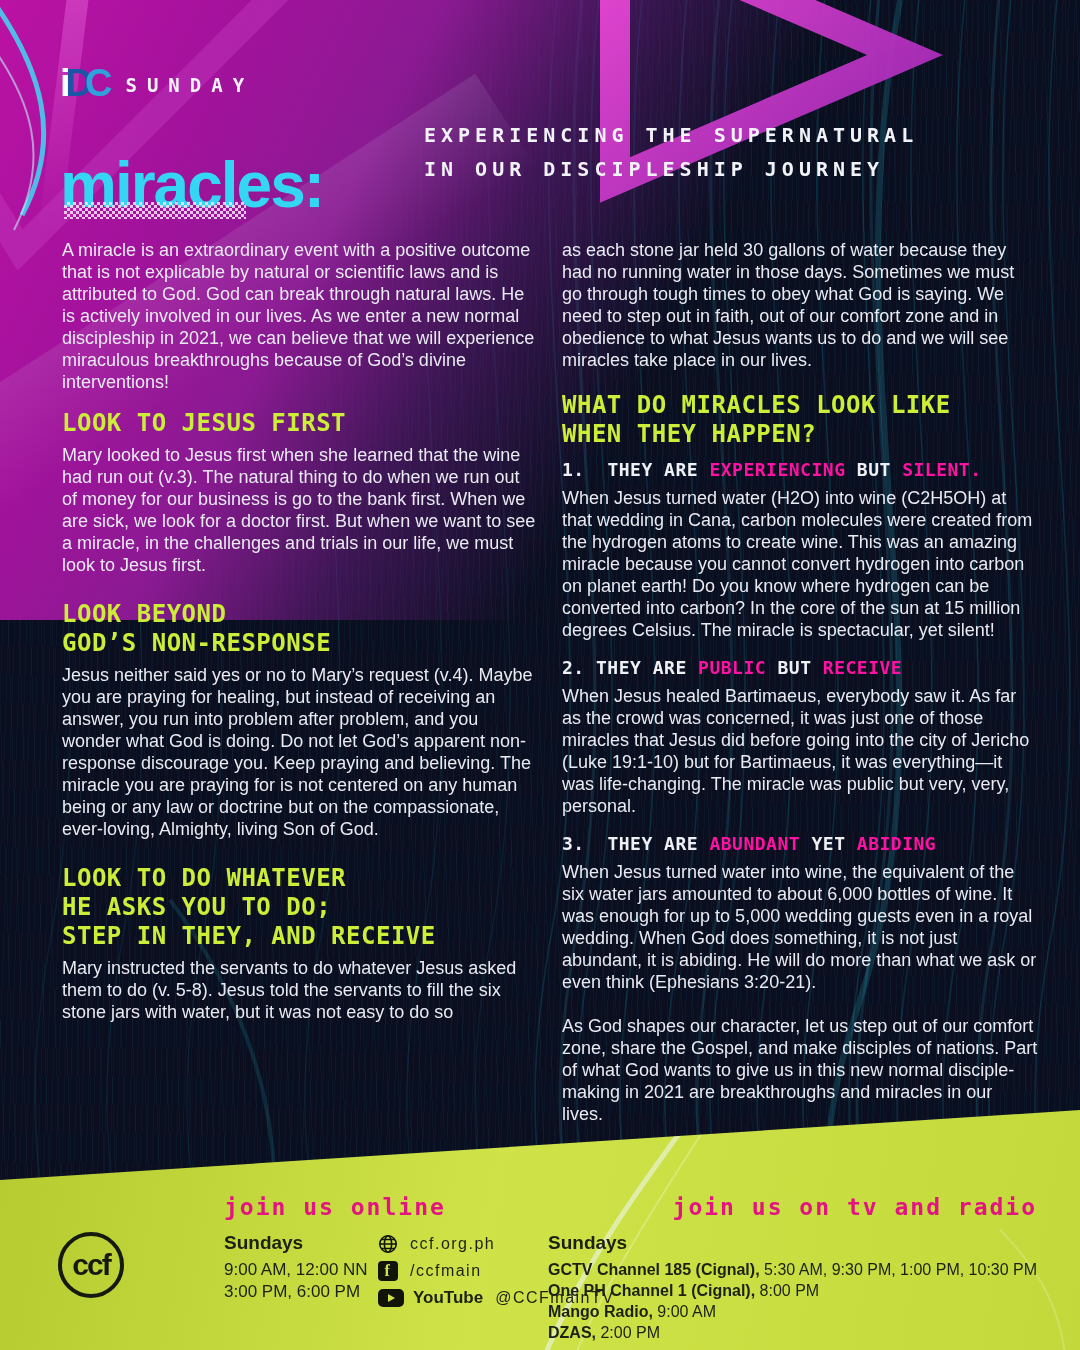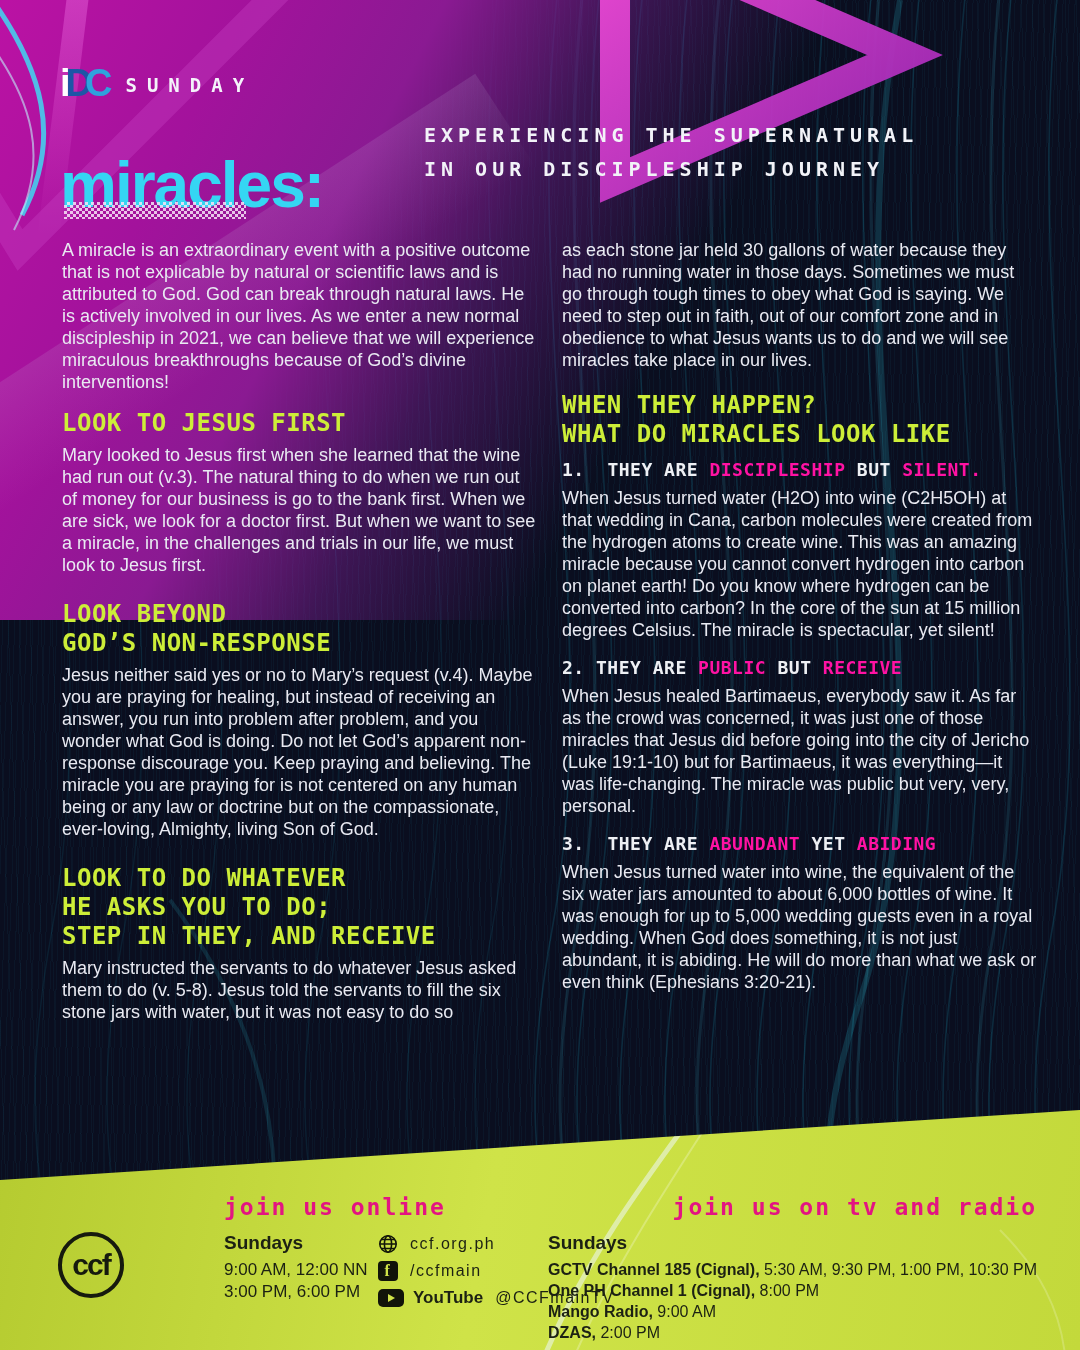--- a/index.html
+++ b/index.html
@@ -164,28 +164,28 @@
         <span class="line" data-name="heading-line">HE ASKS YOU TO DO;</span>
         <span class="line" data-name="heading-line">STEP IN THEY, AND RECEIVE</span>
       </h2>
       <p data-name="section-body-look-to-do">Mary instructed the servants to do whatever Jesus asked them to do (v. 5-8). Jesus told the servants to fill the six stone jars with water, but it was not easy to do so</p>
     </div>
 
     <div class="col right" data-name="right-column">
       <p data-name="continuation-paragraph">as each stone jar held 30 gallons of water because they had no running water in those days. Sometimes we must go through tough times to obey what God is saying. We need to step out in faith, out of our comfort zone and in obedience to what Jesus wants us to do and we will see miracles take place in our lives.</p>
 
       <h2 class="h-lime" style="margin-top:20px" data-name="question-heading">
+        <span class="line" data-name="heading-line">WHAT DO MIRACLES LOOK LIKE</span>
         <span class="line" data-name="heading-line">WHEN THEY HAPPEN?</span>
-        <span class="line" data-name="heading-line">WHAT DO MIRACLES LOOK LIKE</span>
       </h2>
 
       <h3 class="h-point" style="margin-top:10px" data-name="point-1-heading">
         <span data-name="point-number">1.</span>&nbsp;
         <span data-name="point-pre-text">THEY ARE</span>
-        <span class="hl" data-name="point-highlight-1">DISCIPLESHIP</span>
+        <span class="hl" data-name="point-highlight-1">EXPERIENCING</span>
         <span data-name="point-mid-text">BUT</span>
         <span class="hl" data-name="point-highlight-2">SILENT.</span>
       </h3>
       <p data-name="point-1-body">When Jesus turned water (H2O) into wine (C2H5OH) at that wedding in Cana, carbon molecules were created from the hydrogen atoms to create wine. This was an amazing miracle because you cannot convert hydrogen into carbon on planet earth! Do you know where hydrogen can be converted into carbon? In the core of the sun at 15 million degrees Celsius. The miracle is spectacular, yet silent!</p>
 
       <h3 class="h-point" data-name="point-2-heading">
         <span data-name="point-number">2.</span>
         <span data-name="point-pre-text">THEY ARE</span>
         <span class="hl" data-name="point-highlight-1">PUBLIC</span>
         <span data-name="point-mid-text">BUT</span>
@@ -195,20 +195,21 @@
 
       <h3 class="h-point" data-name="point-3-heading">
         <span data-name="point-number">3.</span>&nbsp;
         <span data-name="point-pre-text">THEY ARE</span>
         <span class="hl" data-name="point-highlight-1">ABUNDANT</span>
         <span data-name="point-mid-text">YET</span>
         <span class="hl" data-name="point-highlight-2">ABIDING</span>
       </h3>
       <p data-name="point-3-body">When Jesus turned water into wine, the equivalent of the six water jars amounted to about 6,000 bottles of wine. It was enough for up to 5,000 wedding guests even in a royal wedding. When God does something, it is not just abundant, it is abiding. He will do more than what we ask or even think (Ephesians 3:20-21).</p>
 
+      <p class="closing" data-name="closing-paragraph">As God shapes our character, let us step out of our comfort zone, share the Gospel, and make disciples of nations. Part of what God wants to give us in this new normal disciple-making in 2021 are breakthroughs and miracles in our lives.</p>
     </div>
   </div>
 
   <div class="footer" data-name="footer">
     <svg width="1080" height="240" viewBox="0 0 1080 240" fill="none" style="position:absolute;inset:0" data-name="footer-streak-decoration">
       <path d="M 700 -5 C 645 70, 585 150, 545 245" stroke="#eef8fa" stroke-opacity="0.55" stroke-width="5"></path>
       <path d="M 720 -5 C 668 75, 612 160, 575 245" stroke="#ffffff" stroke-opacity="0.25" stroke-width="2"></path>
       <path d="M 1000 120 C 1040 160, 1060 200, 1065 245" stroke="#ffffff" stroke-opacity="0.2" stroke-width="2"></path>
     </svg>
 

